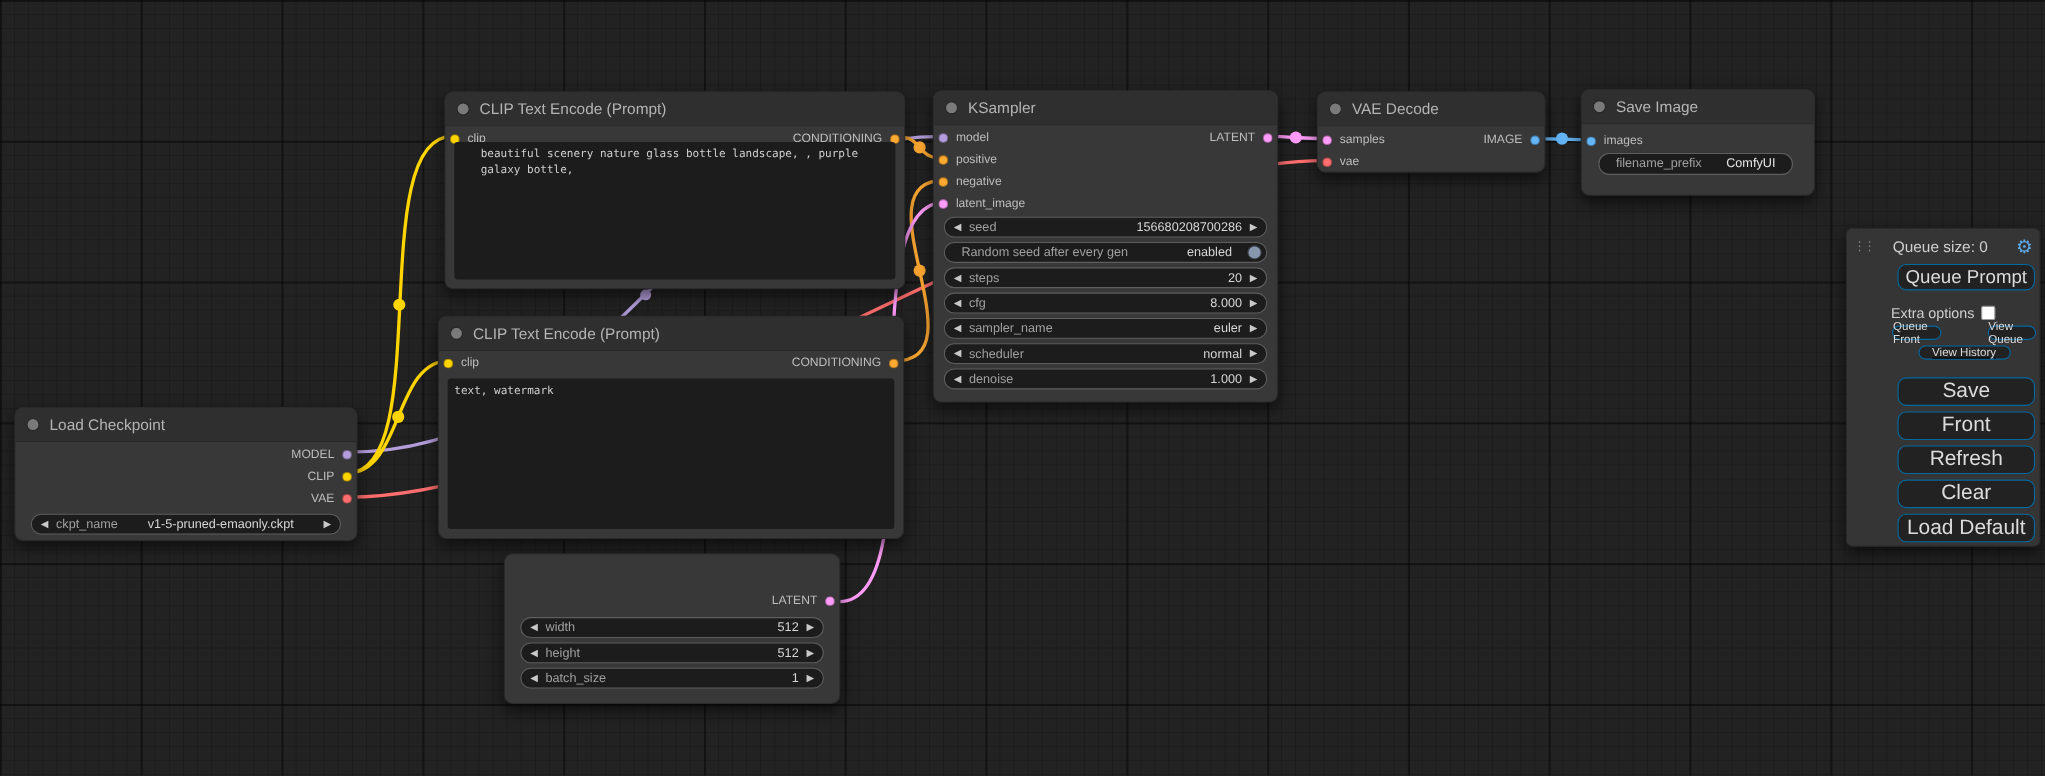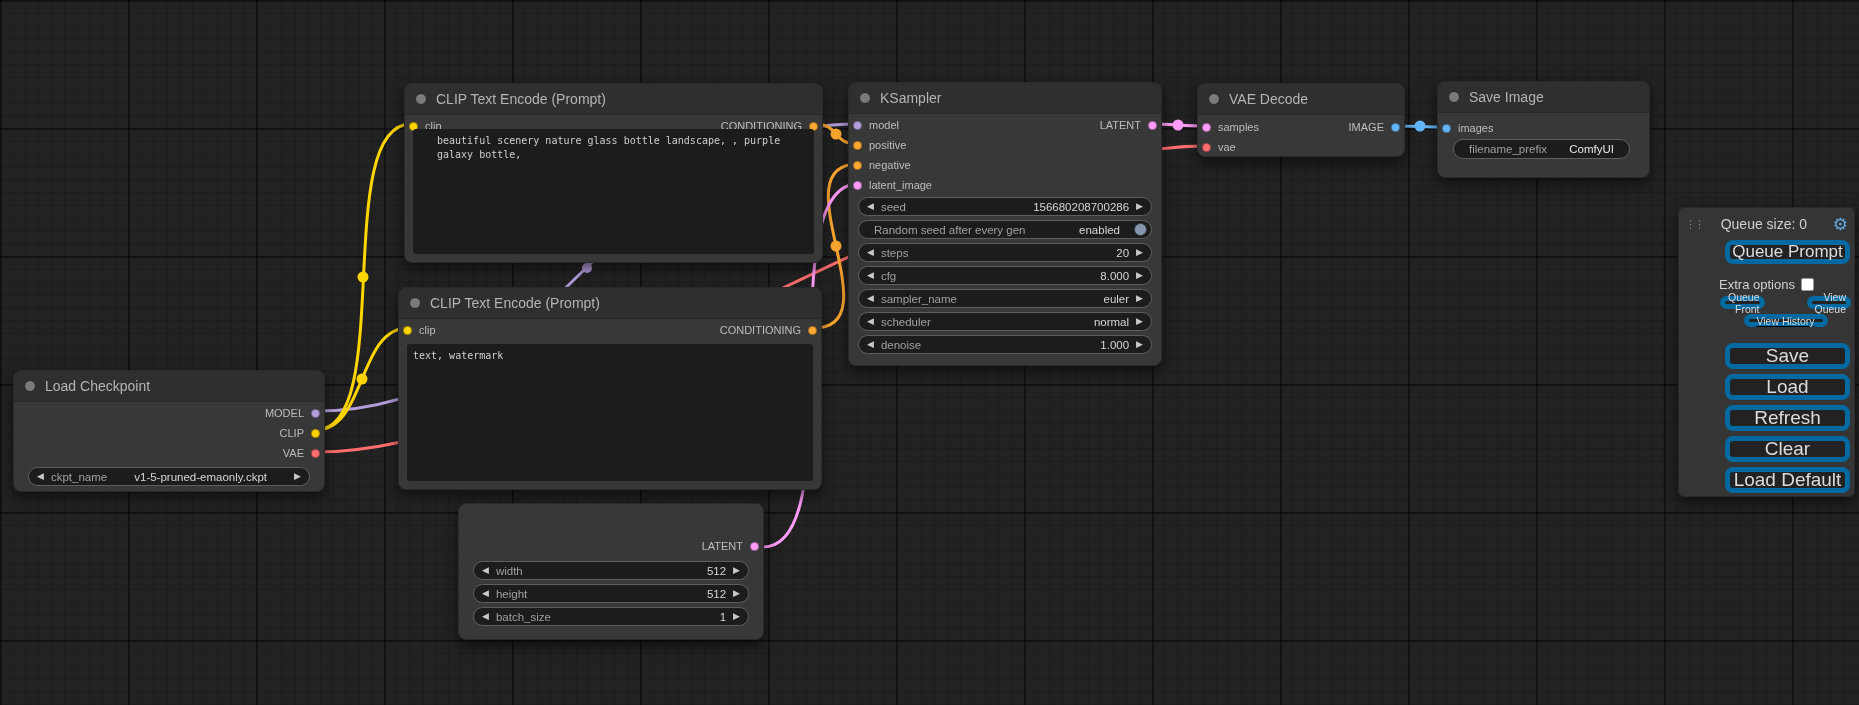--- a/index.html
+++ b/index.html
@@ -46,24 +46,24 @@
   .toggle-dot{width:13px;height:13px;border-radius:50%;background:#8696AC;border:1px solid #3a3f48;
     flex:0 0 auto;margin-right:-4px;margin-left:7px;box-sizing:border-box;}
 
   .prompt-text{position:absolute;left:8px;right:8px;bottom:8px;background:#1c1c1c;border-radius:3px;
     font-family:"DejaVu Sans Mono",monospace;font-size:10px;line-height:14px;color:#cfcfcf;
     padding:5px 6px;box-sizing:border-box;white-space:pre-wrap;word-break:break-word;overflow:hidden;}
 
   
   #menu{position:absolute;left:1678px;top:207px;width:177px;height:290px;background:#353535;
     border:1px solid #2a2a2a;border-radius:6px;box-shadow:0 6px 14px rgba(0,0,0,.55);z-index:3;box-sizing:border-box;}
-  .mbtn{position:absolute;left:8px;right:4px;background:#222;border:5px solid #0369a1;border-radius:8px;
+  .mbtn{position:absolute;left:8px;right:4px;background:#222;border:1px solid #0369a1;border-radius:8px;
     color:#dcdcdc;display:flex;align-items:center;justify-content:center;box-sizing:border-box;cursor:default;margin-left:38px;}
   .mbtn-big{height:26px;font-size:19px;}
-  .mbtn-sm{position:static;height:13px;font-size:10.5px;border-radius:8px;flex:1;text-align:right;}
+  .mbtn-sm{position:static;height:13px;font-size:10.5px;border-radius:8px;flex:1;}
   #queue-size-row{position:absolute;top:8px;left:6px;right:6px;height:16px;display:flex;align-items:center;}
   #queue-size-text{flex:1;text-align:center;color:#cfcfcf;font-size:14px;}
   .handle{display:inline-block;width:10px;color:#8a8a8a;font-size:11px;letter-spacing:-2px;line-height:10px;}
   .gear{color:#5DA9E9;font-size:17px;line-height:1;}
   #extra-row{position:absolute;top:69px;left:0;right:0;height:14px;display:flex;align-items:center;justify-content:center;
     color:#cfcfcf;font-size:13px;gap:6px;}
   #extra-checkbox{width:13px;height:13px;background:#ffffff;border-radius:2px;border:1px solid #999;box-sizing:border-box;}
   #small-btns{position:absolute;top:88px;left:3px;right:3px;display:flex;gap:4px;}
   #view-history-row{position:absolute;top:106px;left:0;right:0;display:flex;justify-content:center;text-decoration:underline;}
   #view-history-row .mbtn-sm{flex:0 0 84px;}
@@ -289,17 +289,17 @@
     <span id="extra-checkbox"></span>
   </div>
   <div id="small-btns">
     <div class="mbtn mbtn-sm">Queue Front</div>
     <div class="mbtn mbtn-sm">View Queue</div>
   </div>
   <div id="view-history-row">
     <div class="mbtn mbtn-sm">View History</div>
   </div>
   <div class="mbtn mbtn-big" style="top:135px;">Save</div>
-  <div class="mbtn mbtn-big" style="top:166px;">Load</div>
+  <div class="mbtn mbtn-big" style="top:166px;">Front</div>
   <div class="mbtn mbtn-big" style="top:197px;">Refresh</div>
   <div class="mbtn mbtn-big" style="top:228px;">Clear</div>
   <div class="mbtn mbtn-big" style="top:259px;">Load Default</div>
 </div>
 
 </body></html>

